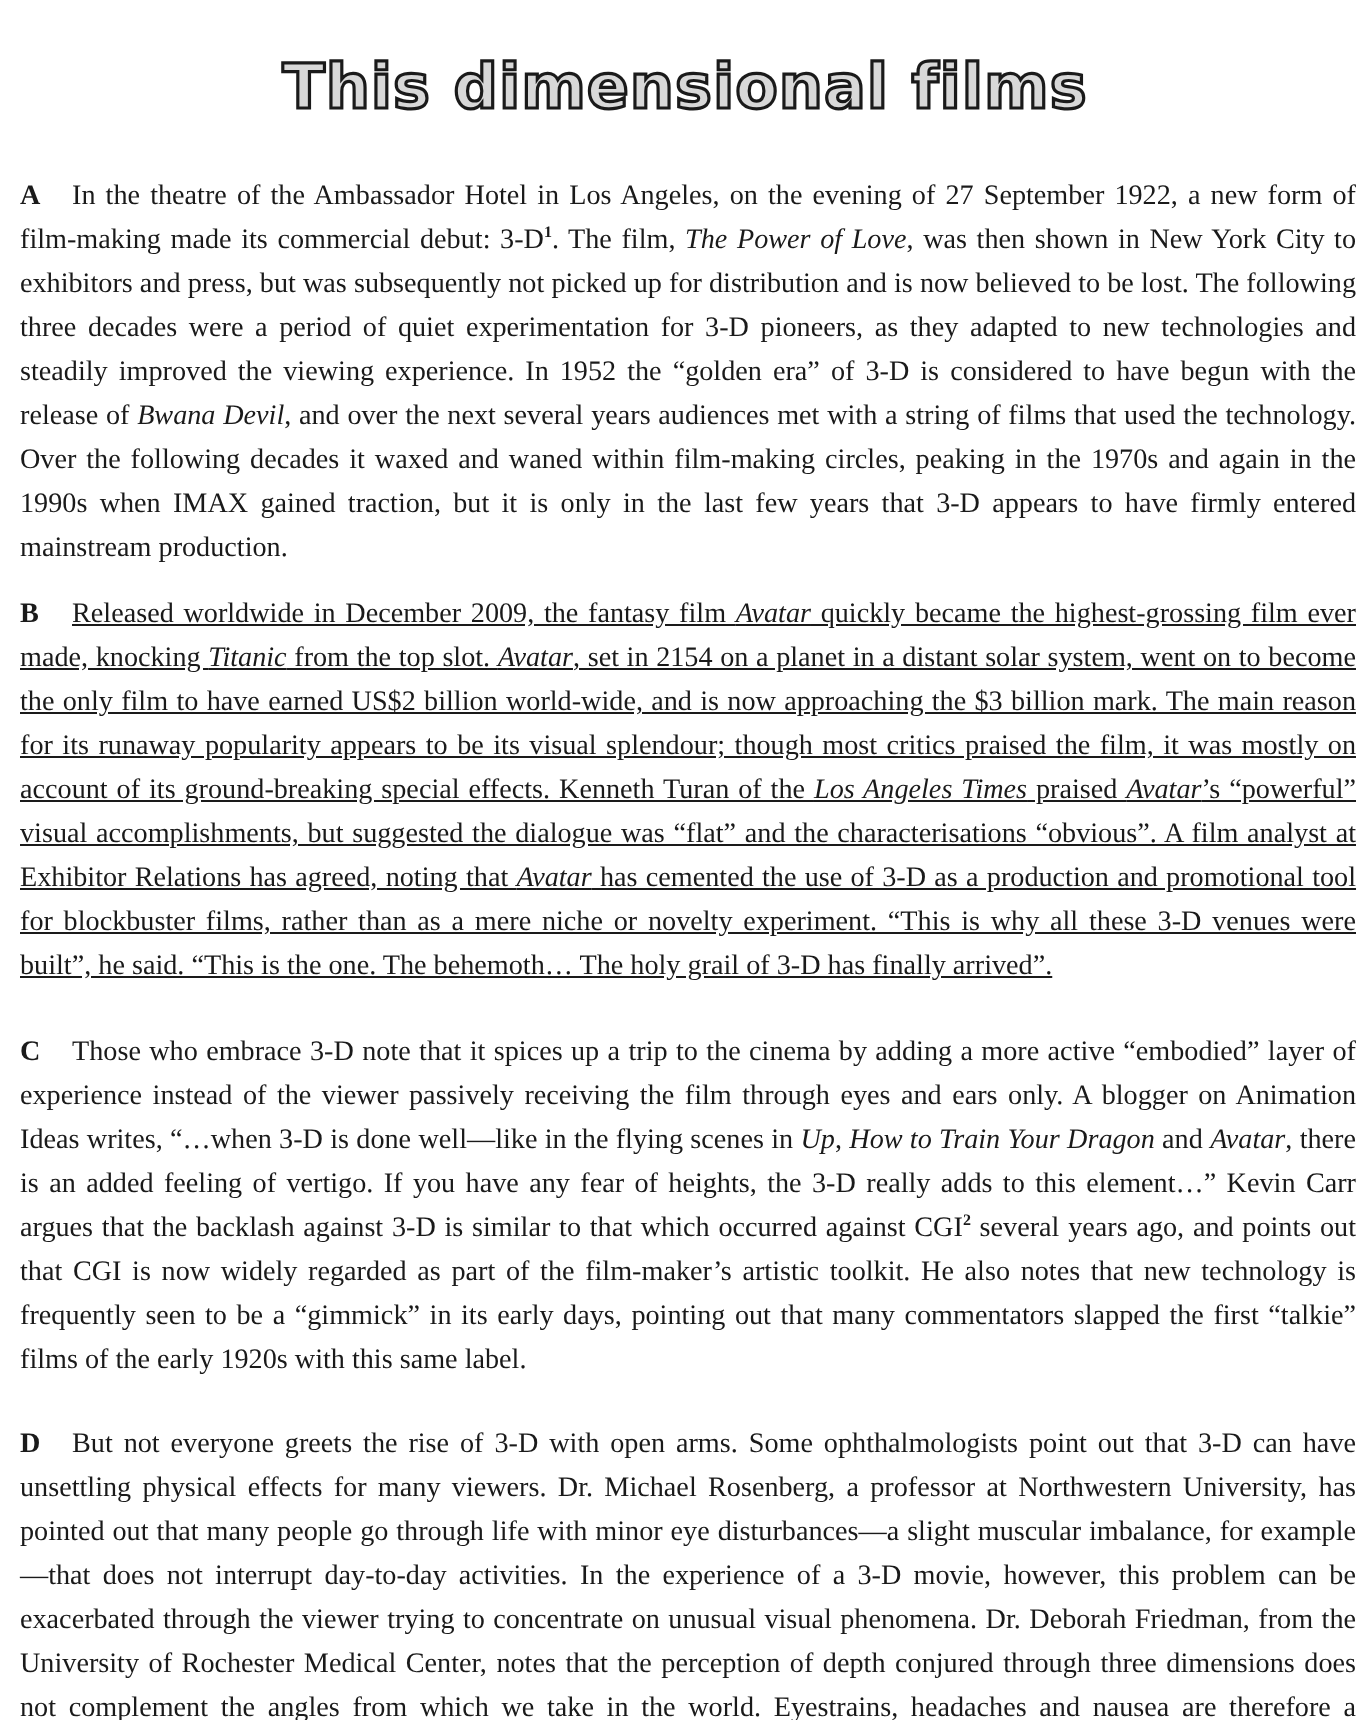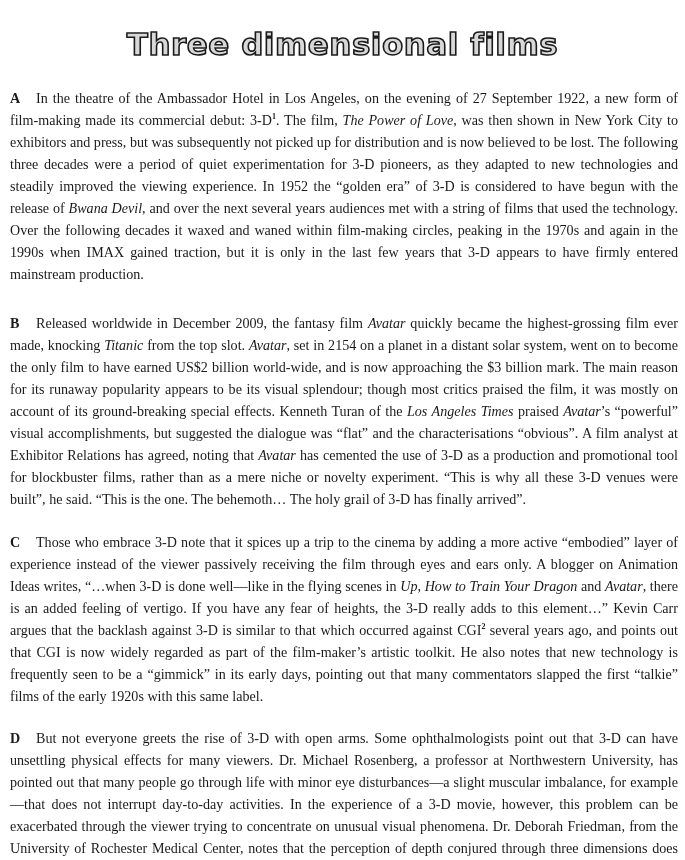--- a/index.html
+++ b/index.html
@@ -51,28 +51,28 @@
       display: inline-block;
       width: 26px;
     }
     .sup {
       font-size: 8px;
       vertical-align: super;
       line-height: 0;
       font-weight: bold;
     }
     em { font-style: italic; }
-    #pB { margin-top: 27px; }
+    #pB { margin-top: 11px; text-decoration: underline; }
     #pC { margin-top: 21px; }
     #pD { margin-top: 20px; }
   </style>
 </head>
 <body>
 
-<h1 class="title">Three dimensional films</h1>
+<h1 class="title">This dimensional films</h1>
 
 <div class="article">
   <p class="para" id="pA">
     <span class="para-letter">A</span><span class="para-text"><span>In the theatre of the Ambassador Hotel in Los Angeles, on the evening of 27 September 1922, a new form of film-making made its commercial debut: 3-D</span><span class="sup">1</span><span>. The film, </span><em>The Power of Love</em><span>, was then shown in New York City to exhibitors and press, but was subsequently not picked up for distribution and is now believed to be lost. The following three decades were a period of quiet experimentation for 3-D pioneers, as they adapted to new technologies and steadily improved the viewing experience. In 1952 the “golden era” of 3-D is considered to have begun with the release of </span><em>Bwana Devil</em><span>, and over the next several years audiences met with a string of films that used the technology. Over the following decades it waxed and waned within film-making circles, peaking in the 1970s and again in the 1990s when IMAX gained traction, but it is only in the last few years that 3-D appears to have firmly entered mainstream production.</span></span>
   </p>
   <p class="para" id="pB">
     <span class="para-letter">B</span><span class="para-text"><span>Released worldwide in December 2009, the fantasy film </span><em>Avatar</em><span> quickly became the highest-grossing film ever made, knocking </span><em>Titanic</em><span> from the top slot. </span><em>Avatar</em><span>, set in 2154 on a planet in a distant solar system, went on to become the only film to have earned US$2 billion world-wide, and is now approaching the $3 billion mark. The main reason for its runaway popularity appears to be its visual splendour; though most critics praised the film, it was mostly on account of its ground-breaking special effects. Kenneth Turan of the </span><em>Los Angeles Times</em><span> praised </span><em>Avatar</em><span>’s “powerful” visual accomplishments, but suggested the dialogue was “flat” and the characterisations “obvious”. A film analyst at Exhibitor Relations has agreed, noting that </span><em>Avatar</em><span> has cemented the use of 3-D as a production and promotional tool for blockbuster films, rather than as a mere niche or novelty experiment. “This is why all these 3-D venues were built”, he said. “This is the one. The behemoth… The holy grail of 3-D has finally arrived”.</span></span>
   </p>
   <p class="para" id="pC">
     <span class="para-letter">C</span><span class="para-text"><span>Those who embrace 3-D note that it spices up a trip to the cinema by adding a more active “embodied” layer of experience instead of the viewer passively receiving the film through eyes and ears only. A blogger on Animation Ideas writes, “…when 3-D is done well—like in the flying scenes in </span><em>Up</em><span>, </span><em>How to Train Your Dragon</em><span> and </span><em>Avatar</em><span>, there is an added feeling of vertigo. If you have any fear of heights, the 3-D really adds to this element…” Kevin Carr argues that the backlash against 3-D is similar to that which occurred against CGI</span><span class="sup">2</span><span> several years ago, and points out that CGI is now widely regarded as part of the film-maker’s artistic toolkit. He also notes that new technology is frequently seen to be a “gimmick” in its early days, pointing out that many commentators slapped the first “talkie” films of the early 1920s with this same label.</span></span>

